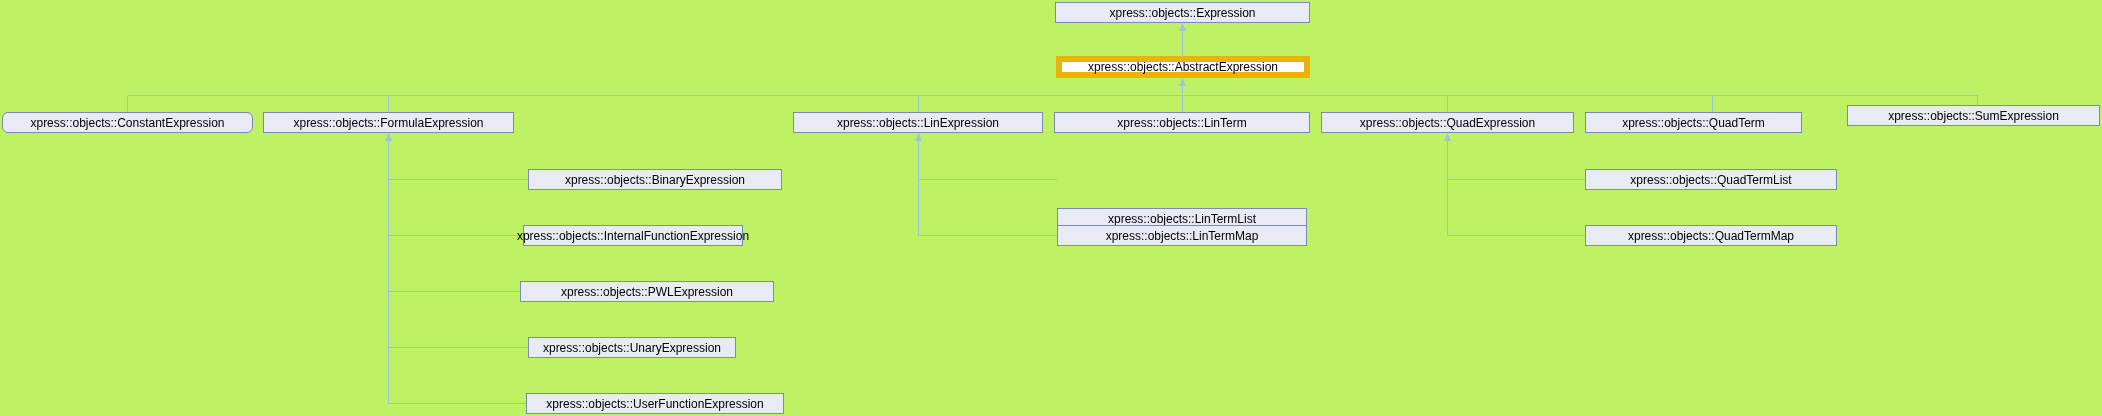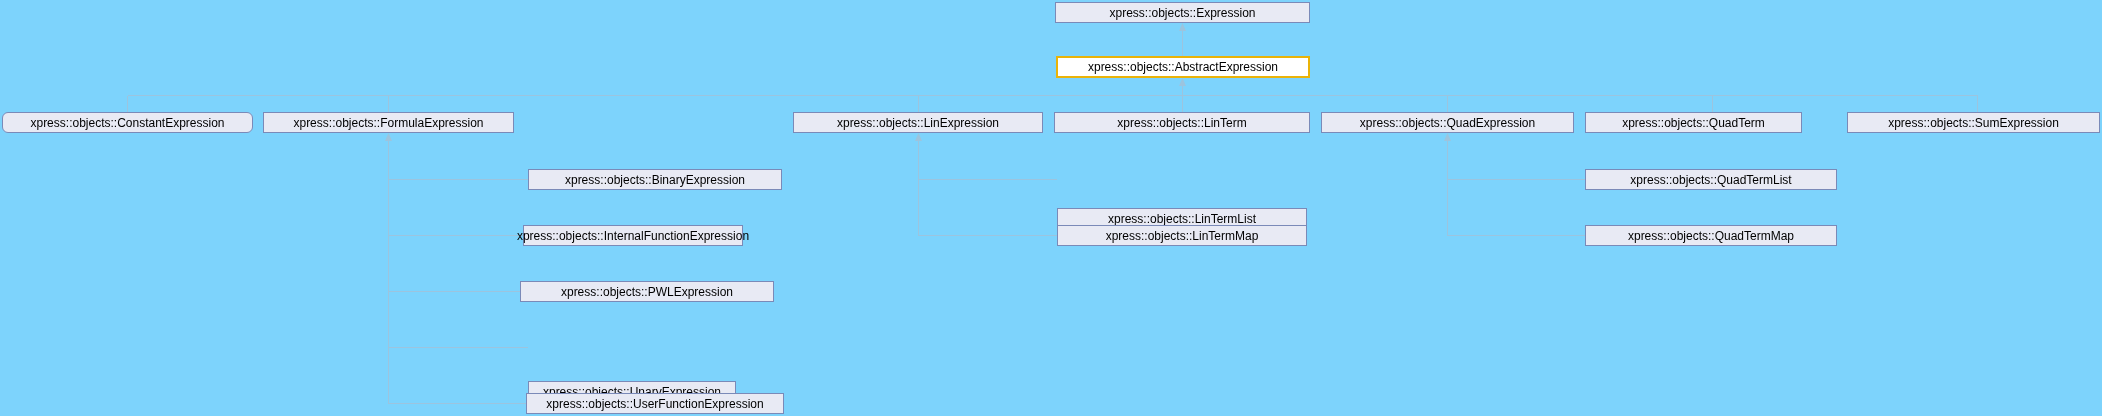--- a/index.html
+++ b/index.html
@@ -1,20 +1,20 @@
 <!DOCTYPE html>
 <html><head>
 <meta charset="utf-8">
 <style>
   html, body { margin: 0; padding: 0; background: #ffffff; }
   #canvas {
     position: relative;
     width: 2102px;
     height: 416px;
-    background: #7dd3fc;
+    background: #bef264;
     font-family: "Liberation Sans", "DejaVu Sans", sans-serif;
     font-size: 12px;
     color: #000000;
     overflow: hidden;
   }
   #edges {
     position: absolute;
     left: 0; top: 0;
     width: 2102px; height: 416px;
   }
@@ -25,39 +25,39 @@
     background: #e8eaf4;
     border: 1px solid #7a8ab8;
     display: flex;
     align-items: center;
     justify-content: center;
     white-space: nowrap;
     cursor: pointer;
   }
   .node.highlight {
     background: #ffffff;
-    border: 2px solid #eab308;
+    border: 6px solid #eab308;
     cursor: default;
   }
   
   .n-expression            { left: 1055px; top: 2px;   width: 255px; }
   .n-abstract              { left: 1056px; top: 56px;  width: 254px; height: 22px; }
   
   .n-constant              { left: 2px;    top: 112px; width: 251px; border-radius: 6px; }
   .n-formula               { left: 263px;  top: 112px; width: 251px; }
   .n-linexpr               { left: 793px;  top: 112px; width: 250px; }
   .n-linterm               { left: 1054px; top: 112px; width: 256px; }
   .n-quadexpr              { left: 1321px; top: 112px; width: 253px; }
   .n-quadterm              { left: 1585px; top: 112px; width: 217px; }
-  .n-sumexpr               { left: 1847px; top: 112px; width: 253px; }
+  .n-sumexpr               { left: 1847px; top: 105px; width: 253px; }
   
   .n-binary                { left: 528px;  top: 169px; width: 254px; }
   .n-internal              { left: 523px;  top: 225px; width: 220px; }
   .n-pwl                   { left: 520px;  top: 281px; width: 254px; }
-  .n-unary                 { left: 528px;  top: 337px; width: 208px; margin-top: 44px; }
+  .n-unary                 { left: 528px;  top: 337px; width: 208px; }
   .n-userfunc              { left: 526px;  top: 393px; width: 258px; }
   
   .n-lintermlist           { left: 1057px; top: 169px; width: 250px; margin-top: 39px; }
   .n-lintermmap            { left: 1057px; top: 225px; width: 250px; }
   
   .n-quadtermlist          { left: 1585px; top: 169px; width: 252px; }
   .n-quadtermmap           { left: 1585px; top: 225px; width: 252px; }
 </style>
 </head>
 <body>

